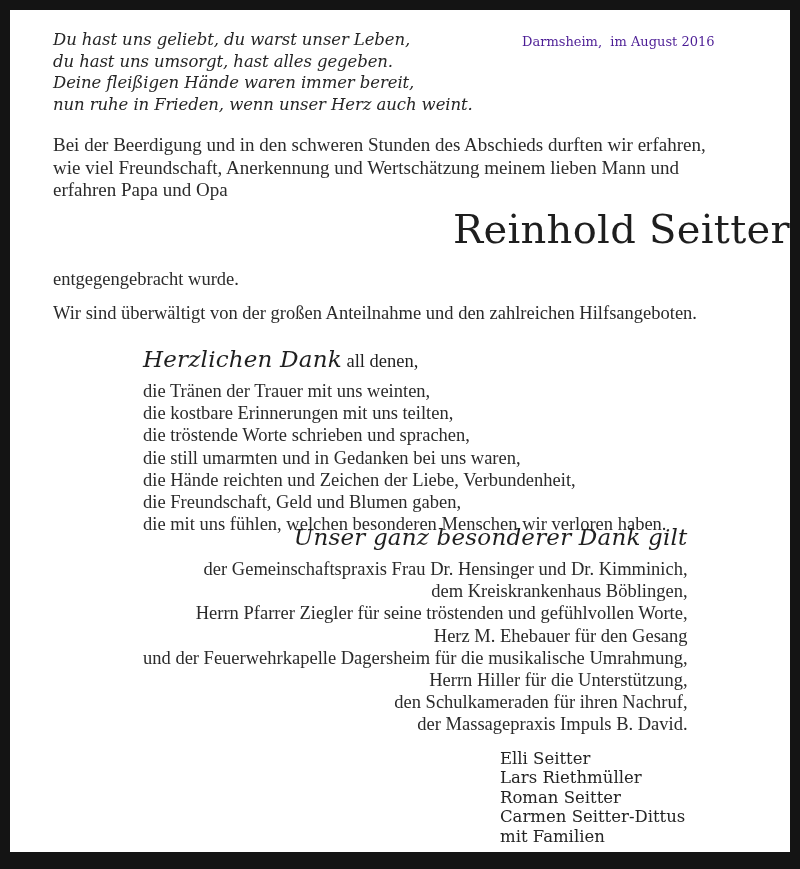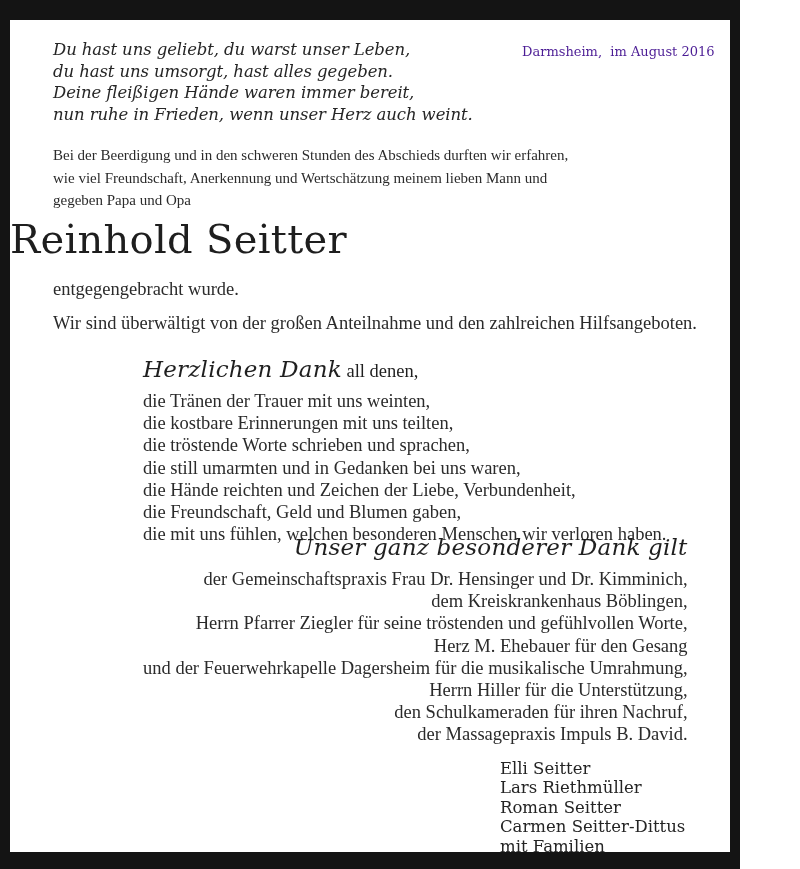--- a/index.html
+++ b/index.html
@@ -3,25 +3,25 @@
 <meta charset="utf-8">
 <style>
   html, body {
     margin: 0;
     padding: 0;
     background: #ffffff;
   }
 
   .notice-frame {
     position: relative;
-    width: 740px;
+    width: 800px;
     height: 869px;
     box-sizing: border-box;
     background: #141414;
-    padding: 20px 10px 17px 10px;
+    padding: 10px 10px 17px 10px;
     overflow: hidden;
   }
 
   .notice-paper {
     position: relative;
     width: 100%;
     height: 100%;
     box-sizing: border-box;
     background: #ffffff;
     color: #2b2b2b;
@@ -61,33 +61,33 @@
     color: #4c1d95;
     white-space: pre;
   }
 
   
   .intro {
     position: absolute;
     left: 43px;
     top: 124px;
     width: 720px;
-    font-size: 15px;
+    font-size: 19px;
     line-height: 22.5px;
     color: #2b2b2b;
   }
   .intro div { white-space: nowrap; }
 
   
   .deceased-name {
     position: absolute;
     left: 0;
     right: 0;
     top: 196px;
-    text-align: left;
+    text-align: right;
     font-family: "DejaVu Serif", "Liberation Serif", serif;
     font-weight: 400;
     font-size: 40px;
     line-height: 46px;
     letter-spacing: 0.3px;
     color: #1e1e1e;
   }
 
   
   .continuation {
@@ -171,21 +171,21 @@
         <div>du hast uns umsorgt, hast alles gegeben.</div>
         <div>Deine fleißigen Hände waren immer bereit,</div>
         <div>nun ruhe in Frieden, wenn unser Herz auch weint.</div>
       </div>
       <div class="place-date">Darmsheim,  im August 2016</div>
     </div>
 
     <div class="intro">
       <div>Bei der Beerdigung und in den schweren Stunden des Abschieds durften wir erfahren,</div>
       <div>wie viel Freundschaft, Anerkennung und Wertschätzung meinem lieben Mann und</div>
-      <div>gegeben Papa und Opa</div>
+      <div>erfahren Papa und Opa</div>
     </div>
 
     <div class="deceased-name">Reinhold Seitter</div>
 
     <div class="continuation">entgegengebracht wurde.</div>
 
     <div class="overwhelmed">Wir sind überwältigt von der großen Anteilnahme und den zahlreichen Hilfsangeboten.</div>
 
     <div class="thanks-block-1">
       <div class="section-heading">

